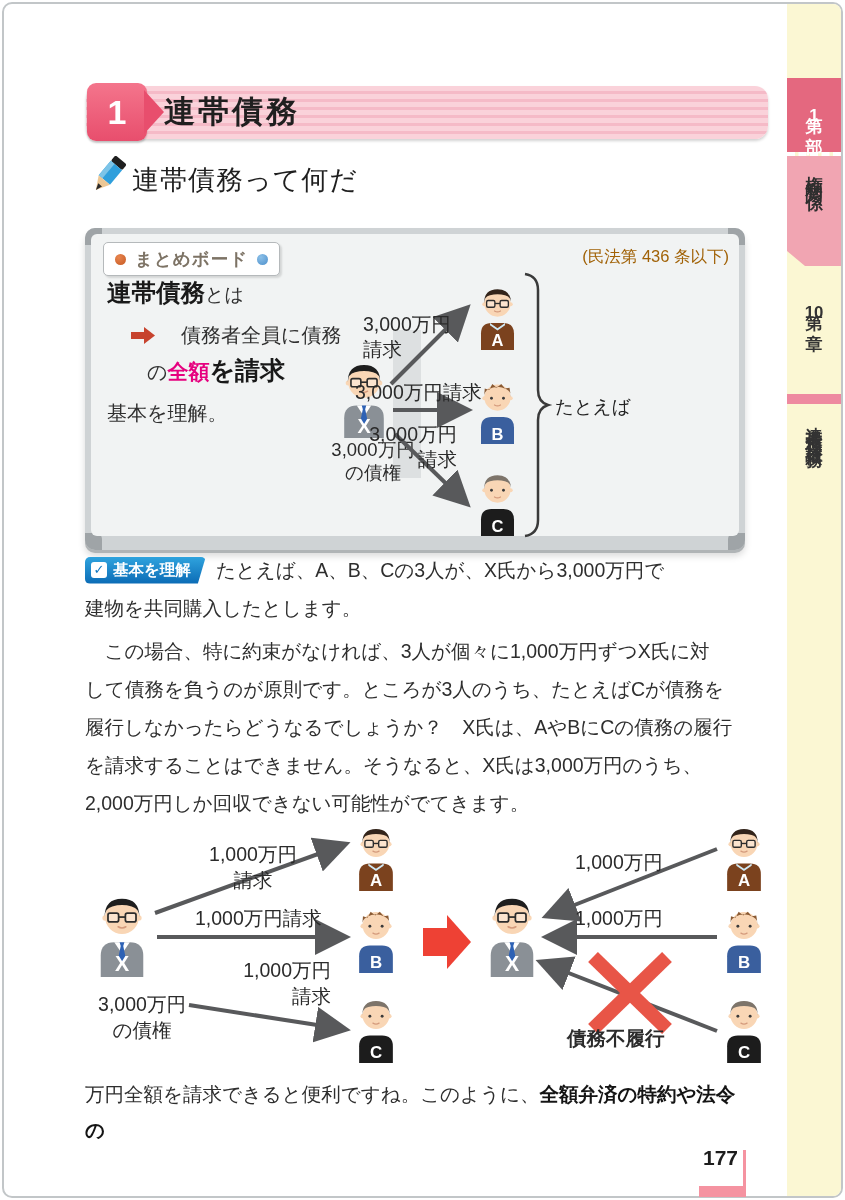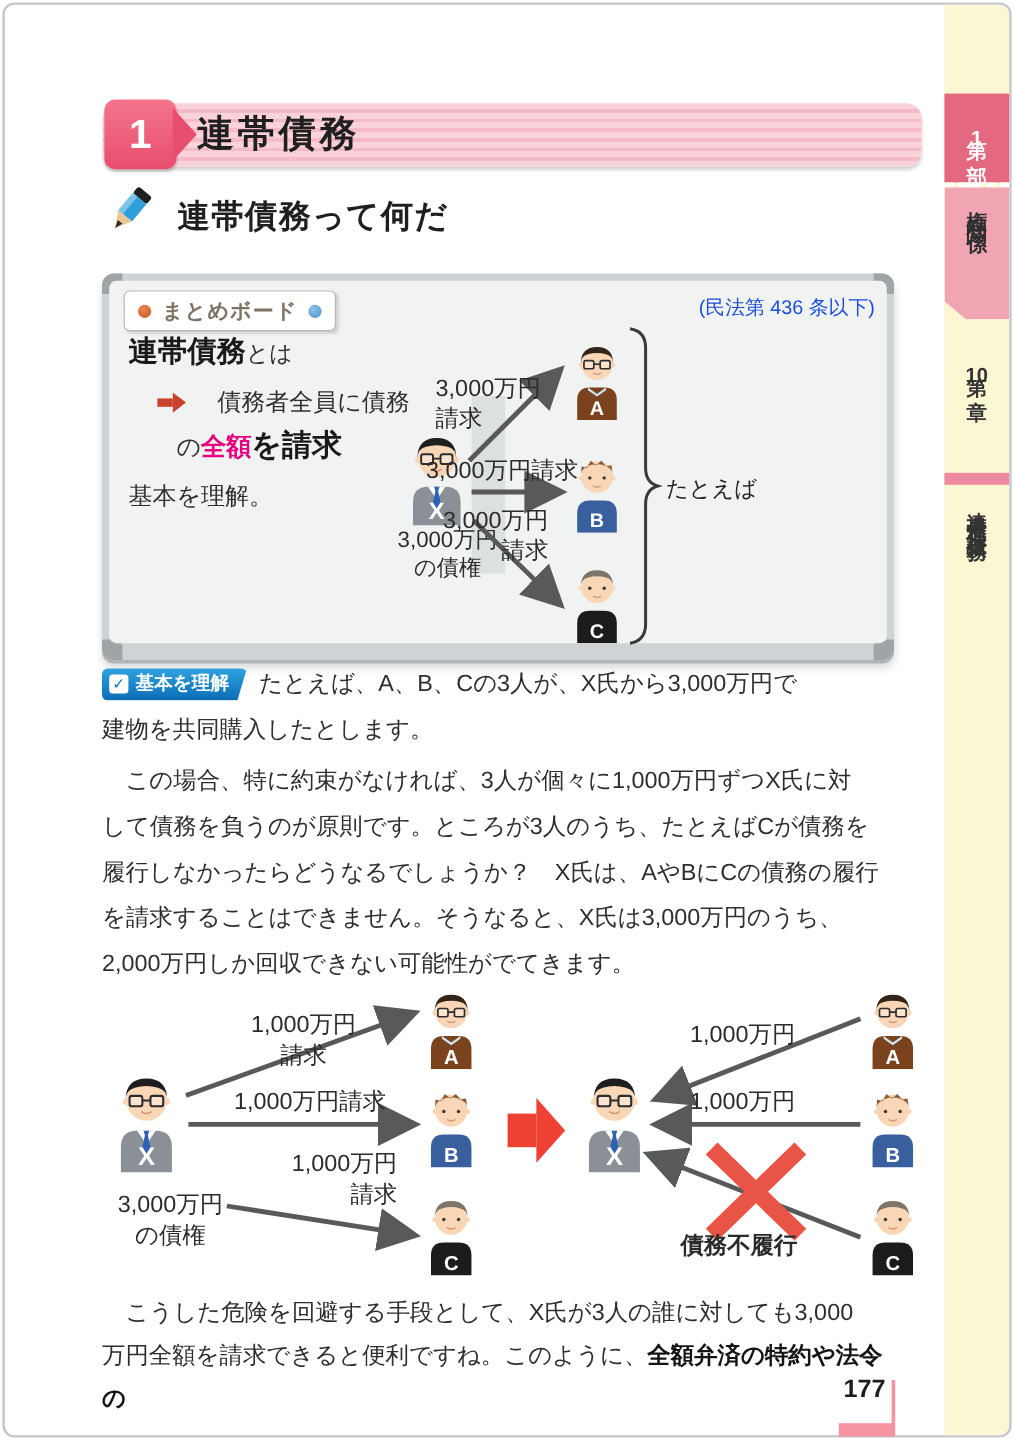--- a/index.html
+++ b/index.html
@@ -28,38 +28,38 @@
   .banner{left:86px;top:86px;width:682px;height:53px;border-radius:13px;
           background:repeating-linear-gradient(180deg,#fad2da 0 5px,#f5bac7 5px 8px);
           box-shadow:0 2px 3px rgba(0,0,0,.18);}
   .banner-badge{left:87px;top:83px;width:60px;height:58px;border-radius:9px;
           background:linear-gradient(180deg,#f4758c,#e84e6d);color:#fff;font-size:34px;font-weight:bold;
           display:flex;align-items:center;justify-content:center;box-shadow:0 2px 2px rgba(0,0,0,.2);}
   .banner-badge::after{content:"";position:absolute;left:57px;top:7px;width:0;height:0;
           border-top:22px solid transparent;border-bottom:22px solid transparent;border-left:20px solid #e84e6d;}
   .banner-title{left:164px;top:91px;font-size:31px;font-weight:bold;letter-spacing:3px;color:#1f1f1f;}
   .pencil{left:90px;top:156px;width:36px;height:44px;}
-  .subhead{left:132px;top:162px;font-size:27px;font-weight:bold;color:#1f1f1f;letter-spacing:1px;margin-left:16px;}
+  .subhead{left:132px;top:162px;font-size:27px;font-weight:normal;color:#1f1f1f;letter-spacing:1px;}
 
   
   .board{left:85px;top:228px;width:660px;height:322px;background:#cfd3d5;border-radius:10px;
          box-shadow:0 3px 0 #b0b4b6,0 6px 7px rgba(0,0,0,.15);}
   .corner{position:absolute;width:17px;height:17px;background:#9fa4a7;}
   .corner.tl{left:0;top:0;border-radius:10px 0 6px 0;}
   .corner.tr{right:0;top:0;border-radius:0 10px 0 6px;}
   .corner.bl{left:0;bottom:0;border-radius:0 6px 0 10px;}
   .corner.br{right:0;bottom:0;border-radius:6px 0 10px 0;}
   .board-surface{position:absolute;left:6px;top:6px;right:6px;bottom:14px;background:#f1f3f3;border-radius:6px;}
   .board-label{position:absolute;left:12px;top:8px;background:#fff;border:1px solid #b5b9bb;border-radius:5px;
          padding:4px 11px;display:flex;align-items:center;gap:9px;box-shadow:2px 2px 2px rgba(0,0,0,.12);text-align:right;}
   .board-label .txt{font-weight:bold;font-size:17.5px;color:#7d7365;letter-spacing:1px;}
   .dot{width:11px;height:11px;border-radius:50%;}
   .dot-orange{background:radial-gradient(circle at 35% 30%,#e8854f,#c65a22);}
   .dot-blue{background:radial-gradient(circle at 35% 30%,#8cc0e8,#4d90cc);}
-  .board-lawref{position:absolute;right:10px;top:12px;font-size:16.5px;color:#1d4ed8;}
+  .board-lawref{position:absolute;right:10px;top:12px;font-size:16.5px;color:#a16207;}
   .board-term{position:absolute;left:16px;top:42px;}
   .board-term .t1{font-size:24.5px;font-weight:bold;color:#191919;}
   .board-term .t2{font-size:19px;color:#2f2f2f;}
   .def1{position:absolute;left:40px;top:88px;font-size:20px;display:flex;align-items:center;gap:26px;color:#2f2f2f;}
   .def2{position:absolute;left:56px;top:120px;}
   .def2 .pre{font-size:20px;color:#2f2f2f;}
   .def2 .em{font-size:21px;font-weight:bold;color:#e6007f;}
   .def2 .post{font-size:25px;font-weight:bold;color:#191919;}
   .def3{position:absolute;left:16px;top:166px;font-size:20px;color:#2f2f2f;}
   .pillar{position:absolute;left:302px;top:96px;width:28px;height:148px;background:#dde0e1;}
@@ -417,20 +417,19 @@
           <path d="M26,42 q4,2.6 8,0" stroke="#d49a7c" stroke-width="1.6" fill="none" stroke-linecap="round"></path>
           <text x="30" y="88" text-anchor="middle" font-size="22" font-weight="bold" fill="#ffffff" font-family="Liberation Sans, sans-serif">C</text>
         </svg></div>
 
     <div class="lbl r-pay-a">1,000万円</div>
     <div class="lbl r-pay-b">1,000万円</div>
     <div class="lbl r-default">債務不履行</div>
   </div>
 
   <div class="abs para closing">
-    <div>　こうした危険を回避する手段として、X氏が3人の誰に対しても3,000</div>
     <div><span>万円全額を請求できると便利ですね。このように、</span><b>全額弁済の特約や法令の</b></div>
   </div>
 
   <div class="abs pagenum">177</div>
   <div class="abs pn-line"></div>
   <div class="abs pn-bar"></div>
 </div>
 
 </body></html>

